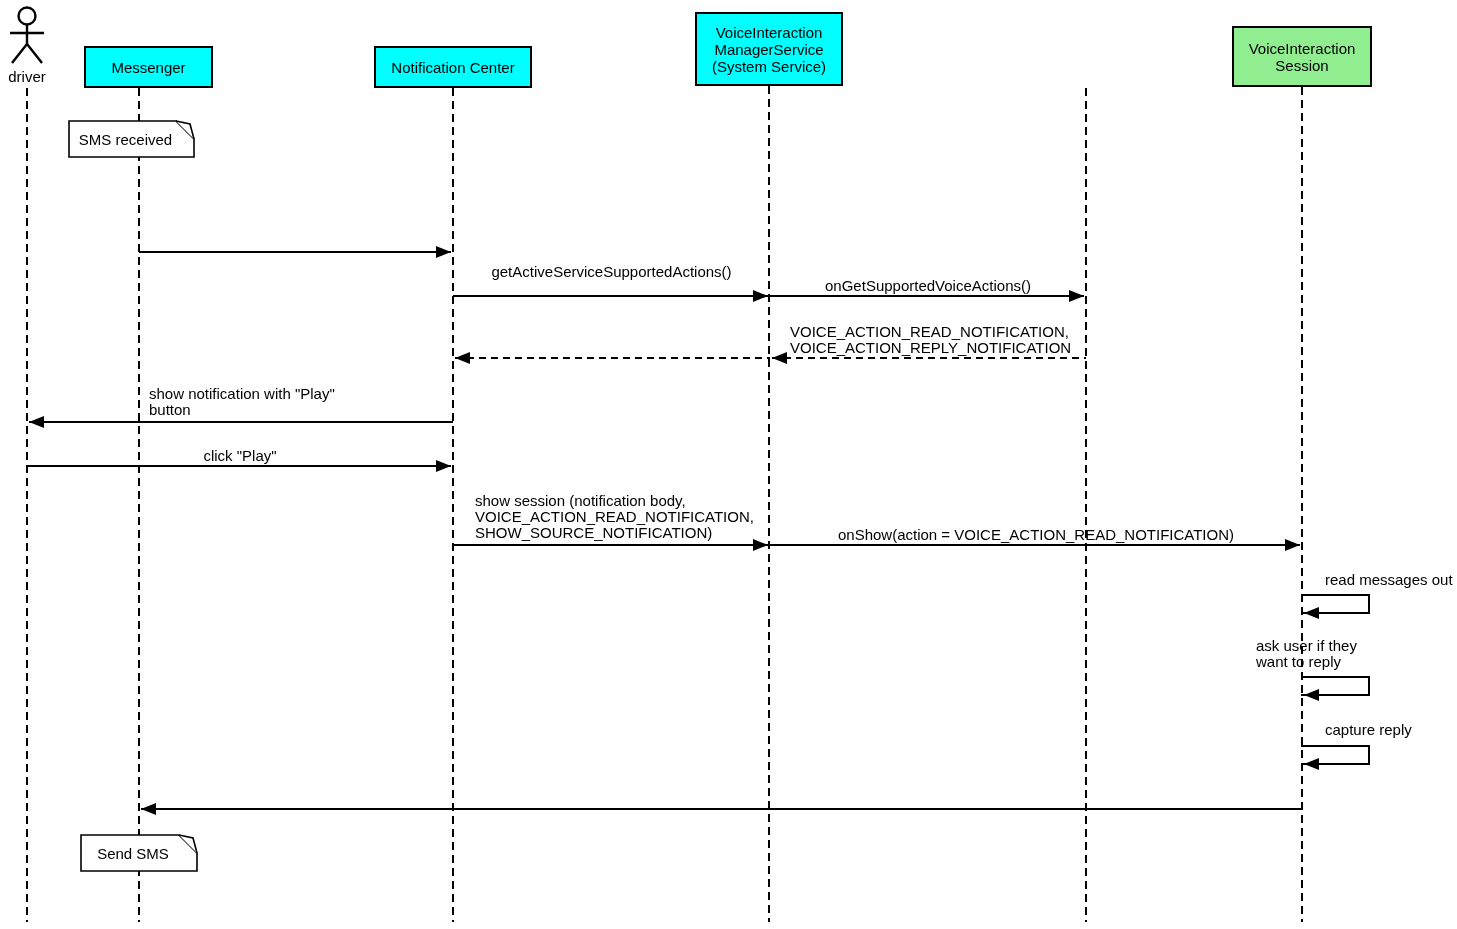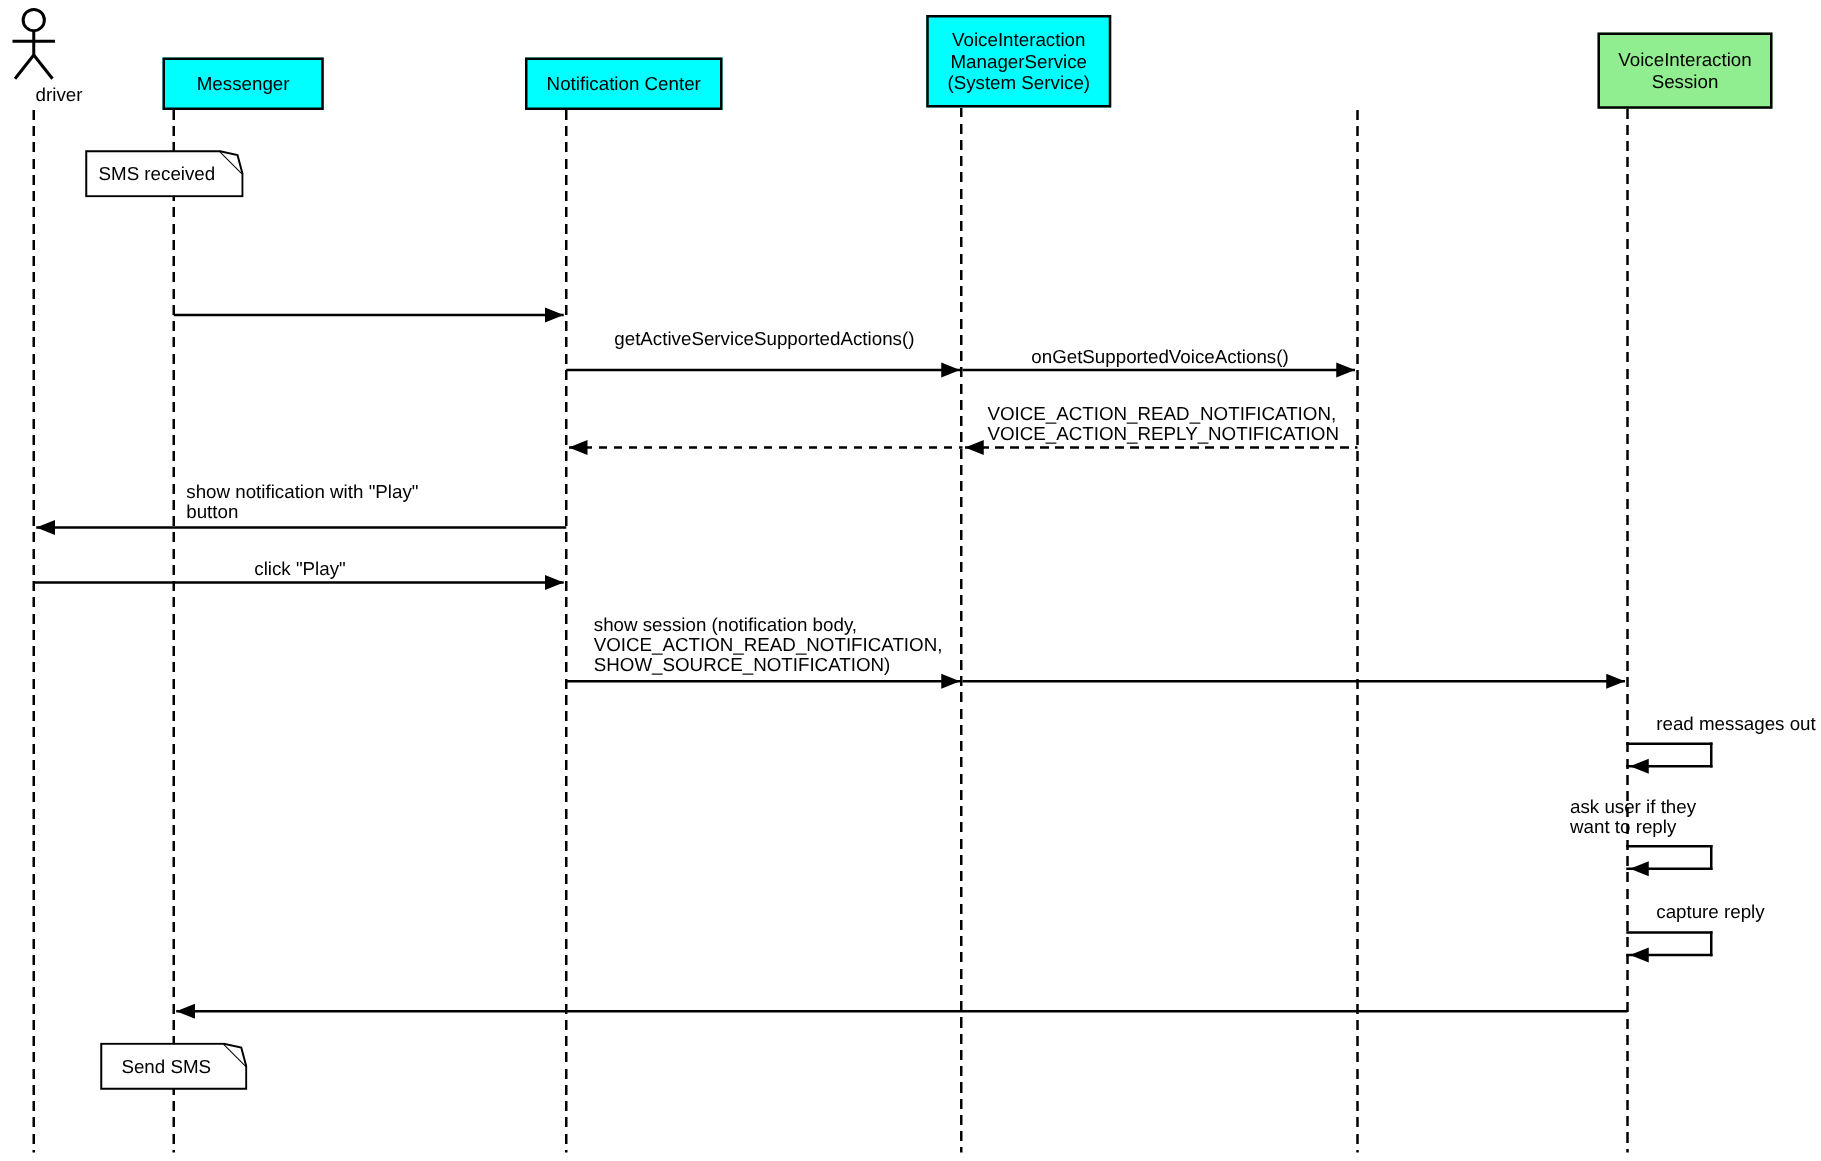--- a/index.html
+++ b/index.html
@@ -21,26 +21,25 @@
   .pbox {
     position: absolute;
     border: 2px solid #000;
     box-sizing: border-box;
     display: flex;
     align-items: center;
     justify-content: center;
     text-align: center;
     white-space: pre-line;
     line-height: 17px;
-    margin-left: 46px;
   }
   .pbox.cyan  { background: #00ffff; }
   .pbox.green { background: #90ee90; }
   .actor-figure { position: absolute; }
-  .actor-label { position: absolute; text-align: right; margin-left: 12px; }
+  .actor-label { position: absolute; text-align: center; }
   .note { position: absolute; }
   .note .note-label {
     position: absolute; left: 0; top: 0; right: 12px; bottom: 0;
     display: flex; align-items: center; justify-content: center; text-align: right;
   }
   .mline-solid { position: absolute; height: 2px; background: #000; }
   .mline-dash  {
     position: absolute; height: 2px;
     background: repeating-linear-gradient(to right, #000 0 7px, transparent 7px 12px);
   }
@@ -127,20 +126,21 @@
   <div class="mlabel center" style="left:27px; top:448px; width:426px">click "Play"</div>
   <div class="mline-solid" style="left:27px; top:465px; width:424px"></div>
   <div class="head-r" style="left:436px; top:460px"></div>
 
   <div class="mlabel" style="left:475px; top:493px">show session (notification body,
 VOICE_ACTION_READ_NOTIFICATION,
 SHOW_SOURCE_NOTIFICATION)</div>
   <div class="mline-solid" style="left:453px; top:544px; width:315px"></div>
   <div class="head-r" style="left:753px; top:539px"></div>
 
+  <div class="mlabel center" style="left:770px; top:527px; width:532px">onShow(action = VOICE_ACTION_READ_NOTIFICATION)</div>
   <div class="mline-solid" style="left:770px; top:544px; width:530px"></div>
   <div class="head-r" style="left:1285px; top:539px"></div>
 
   <div class="mlabel" style="left:1325px; top:572px">read messages out</div>
   <div class="selfloop" style="left:1301px; top:594px; width:69px; height:20px"></div>
   <div class="head-l" style="left:1304px; top:607px"></div>
 
   <div class="mlabel" style="left:1256px; top:638px">ask user if they
 want to reply</div>
   <div class="selfloop" style="left:1301px; top:676px; width:69px; height:20px"></div>

